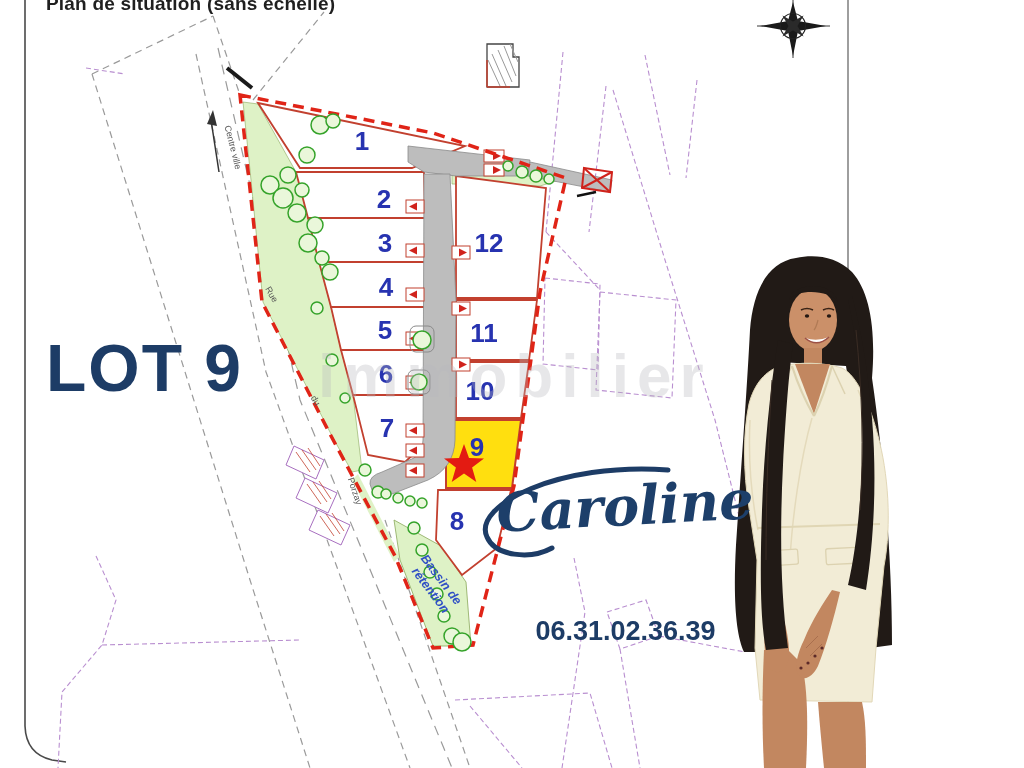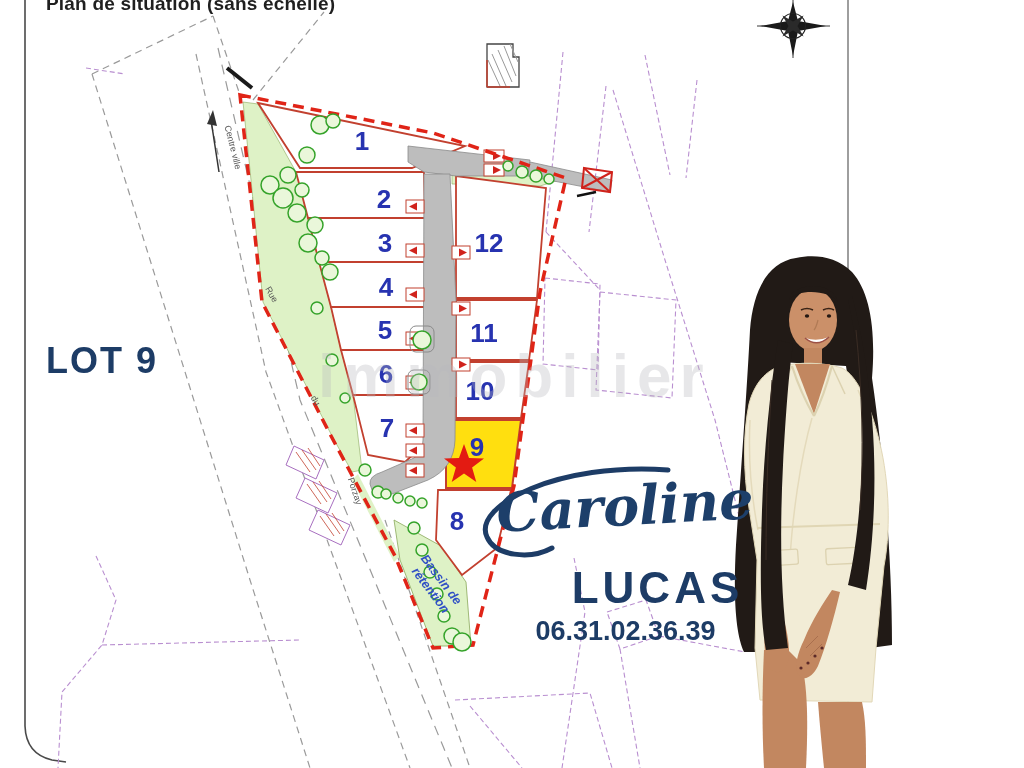--- a/index.html
+++ b/index.html
@@ -1,21 +1,21 @@
 <!DOCTYPE html>
 <html><head>
 <meta charset="utf-8">
 <style>
   html,body{margin:0;padding:0;background:#fff;}
   .canvas{position:relative;width:1024px;height:768px;background:#ffffff;overflow:hidden;
           font-family:"Liberation Sans",sans-serif;}
   .canvas svg{position:absolute;left:0;top:0;}
   .overlay{position:absolute;white-space:nowrap;}
   .plan-title{left:46px;top:-7px;font-size:19px;font-weight:700;color:#1f1f1f;letter-spacing:.2px;}
-  .lot-callout{left:46px;top:340px;font-size:36px;font-weight:800;color:#1d3c66;letter-spacing:2px;}
+  .lot-callout{left:46px;top:330px;font-size:66px;font-weight:800;color:#1d3c66;letter-spacing:2px;}
   .watermark{left:318px;top:340px;font-size:62px;font-weight:700;color:#b9b9bf;opacity:.33;letter-spacing:8px;}
   .agent-first{left:495px;top:474px;width:260px;text-align:center;
                font-family:"DejaVu Serif",serif;font-style:italic;font-size:54px;font-weight:700;
                color:#1d3f6a;transform:rotate(-3deg);}
   .agent-last{left:540px;top:563px;width:235px;text-align:center;font-size:44px;font-weight:800;
               letter-spacing:4px;color:#1d3c66;}
   .agent-phone{left:508px;top:616px;width:235px;text-align:center;font-size:27px;font-weight:700;
                color:#1d3c66;}
   text{font-family:"Liberation Sans",sans-serif;}
   .lotnum{fill:#2733b0;font-size:26px;font-weight:700;text-anchor:middle;}
@@ -270,16 +270,15 @@
     <path d="M778,340 C770,390 764,450 762,510 C760,570 760,620 766,650 L788,648 C780,590 780,525 783,465 C786,410 789,372 793,344 Z" fill="#211a16"></path>
     <path d="M848,300 C858,345 864,405 862,465 C860,515 855,555 848,585 L866,590 C874,540 877,478 872,418 C868,368 860,325 852,296 Z" fill="#211a16"></path>
     <path d="M772,380 C768,440 766,500 766,560 M856,330 C862,390 864,450 860,510" stroke="#3a2c24" stroke-width="1" fill="none"></path>
   </g>
 </svg>
 
 <div class="overlay plan-title">Plan de situation (sans échelle)</div>
 <div class="overlay lot-callout">LOT 9</div>
 <div class="overlay watermark">immobilier</div>
 <div class="overlay agent-first">Caroline</div>
-<div class="overlay agent-last">LUCAS</div>
 <div class="overlay agent-phone">06.31.02.36.39</div>
 
 </div>
 
 </body></html>

